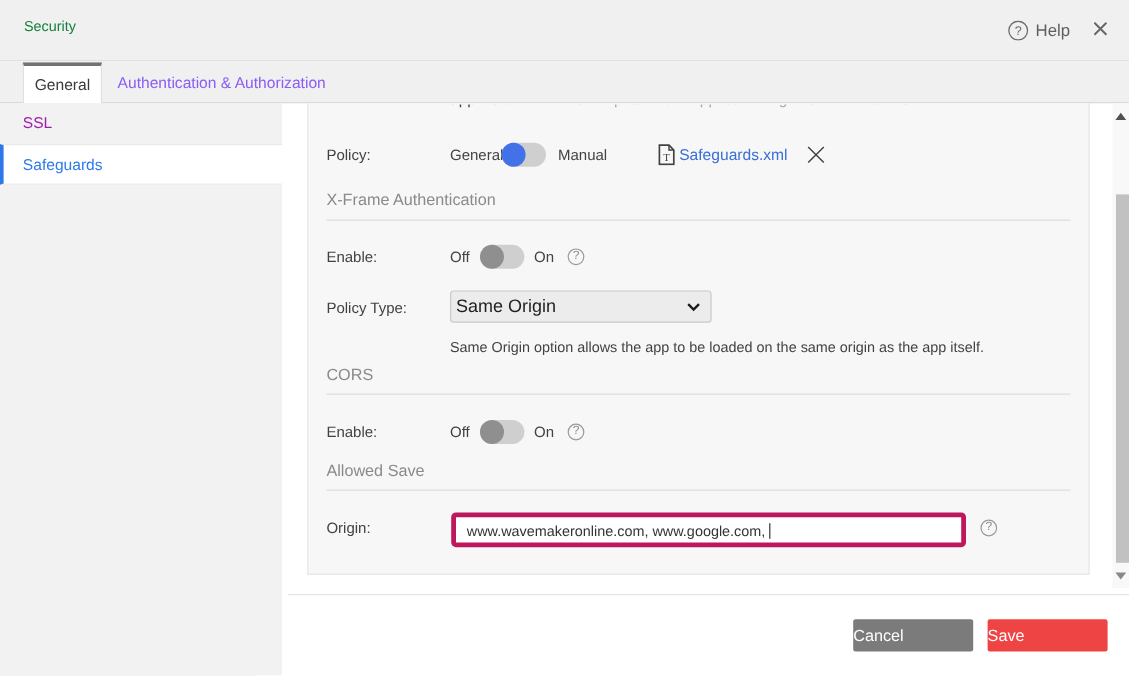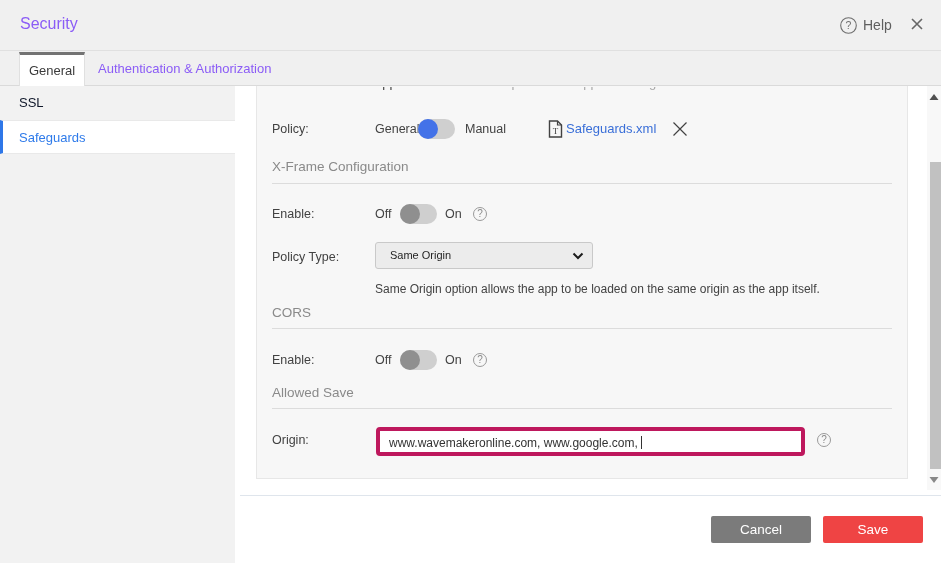--- a/index.html
+++ b/index.html
@@ -1,49 +1,49 @@
 <!DOCTYPE html>
 <html><head>
 <meta charset="utf-8">
 <style>
 *{margin:0;padding:0;box-sizing:border-box}
 html,body{width:941px;height:563px;overflow:hidden}
 body{font-family:"Liberation Sans",sans-serif;position:relative;background:#fff}
 .abs{position:absolute}
 
 .header{left:0;top:0;width:941px;height:51px;background:#f0f0f0;border-bottom:1px solid #e0e0e0}
-.title{left:20px;top:15px;font-size:16px;color:#8b5cf6}
+.title{left:20px;top:15px;font-size:12px;color:#15803d}
 .helpwrap{left:840px;top:17px;color:#5f5f5f;font-size:14px}
 
 .tabbar{left:0;top:51px;width:941px;height:35px;background:#f0f0f0;border-bottom:1px solid #dadada}
 .tab-active{left:19px;top:52px;width:66px;height:34px;background:#fff;border-top:3px solid #737373;border-left:1px solid #e0e0e0;border-right:1px solid #e0e0e0;color:#3a3a3a;font-size:13px;text-align:center;line-height:31px}
 .tab2{left:98px;top:61px;font-size:13px;color:#8b5cf6}
 
 .sidebar{left:0;top:86px;width:235px;height:477px;background:#f2f2f2}
-.sd-item{left:0;width:235px;height:34px;font-size:13px;line-height:34px;padding-left:19px;color:#0f172a}
+.sd-item{left:0;width:235px;height:34px;font-size:13px;line-height:34px;padding-left:19px;color:#a21caf}
 .sd-sel{background:#fff;border-left:3px solid #2e77e8;padding-left:16px;color:#2f7bea;border-top:1px solid #e9e9e9;border-bottom:1px solid #e9e9e9}
 
 .panel{left:256px;top:86px;width:652px;height:393px;background:#f7f7f7;border:1px solid #e7e7e7;border-top:none}
 .label{font-size:12.5px;color:#424242}
 .sechead{font-size:13.5px;color:#8a8a8a}
 .hr{height:1px;background:#dcdcdc}
 
 .toggle{width:37px;height:20px;border-radius:10px;background:#cfcfcf}
 .knob{position:absolute;left:0;top:0;width:20px;height:20px;border-radius:50%}
 .knob-blue{background:#4372e8}
 .knob-gray{background:#8f8f8f}
 
 .qc{width:14px;height:14px;border-radius:50%;border:1px solid #9a9a9a;color:#8a8a8a;font-size:10px;text-align:center;line-height:12px}
 
-.sel{left:375px;top:242px;width:218px;height:27px;background:#ececec;border:1px solid #c9c9c9;border-radius:3px;font-size:11px;color:#1f1f1f;line-height:25px;padding-left:14px}
+.sel{left:375px;top:242px;width:218px;height:27px;background:#ececec;border:1px solid #c9c9c9;border-radius:3px;font-size:15px;color:#1f1f1f;line-height:25px;padding-left:4px}
 
 .inp{left:376px;top:427px;width:429px;height:29px;background:#fff;border:4px solid #be185d;border-radius:4px;font-size:12px;color:#333;line-height:25px;padding-left:9px}
 
 .footline{left:240px;top:495px;width:701px;height:1px;background:#dfe5ec}
-.btn{top:516px;height:27px;border-radius:2px;color:#fff;font-size:13.5px;text-align:center;line-height:27px}
+.btn{top:516px;height:27px;border-radius:2px;color:#fff;font-size:13.5px;text-align:left;line-height:27px}
 .btn-cancel{left:711px;width:100px;background:#7b7b7b}
 .btn-save{left:823px;width:100px;background:#ef4444}
 
 .sbtrack{left:927px;top:86px;width:14px;height:404px;background:#f8f8f8}
 .sbthumb{left:930px;top:162px;width:11px;height:307px;background:#c1c1c1}
 </style>
 </head>
 <body>
 <div class="abs header"></div>
 <div class="abs title">Security</div>
@@ -80,21 +80,21 @@
 <svg class="abs" style="left:548px;top:120px" width="15" height="18" viewBox="0 0 15 18">
   <path d="M1.5 1 H9.5 L13.5 5 V17 H1.5 Z" fill="none" stroke="#424242" stroke-width="1.4"></path>
   <path d="M9.5 1 V5 H13.5" fill="none" stroke="#424242" stroke-width="1.2"></path>
   <text x="7.5" y="14" font-size="9" text-anchor="middle" fill="#424242" font-family="Liberation Serif">T</text>
 </svg>
 <div class="abs" style="left:566px;top:121px;font-size:13px;color:#3a6fd8">Safeguards.xml</div>
 <svg class="abs" style="left:672px;top:121px" width="16" height="16" viewBox="0 0 16 16">
   <path d="M1.5 1.5 L14.5 14.5 M14.5 1.5 L1.5 14.5" stroke="#424242" stroke-width="1.2"></path>
 </svg>
 
-<div class="abs sechead" style="left:272px;top:159px">X-Frame Configuration</div>
+<div class="abs sechead" style="left:272px;top:159px">X-Frame Authentication</div>
 <div class="abs hr" style="left:272px;top:183px;width:620px"></div>
 
 <div class="abs label" style="left:272px;top:207px">Enable:</div>
 <div class="abs label" style="left:375px;top:207px">Off</div>
 <div class="abs toggle" style="left:400px;top:204px">
     <div class="knob knob-gray"></div>
   </div>
 <div class="abs label" style="left:445px;top:207px">On</div>
 <div class="abs qc" style="left:473px;top:207px">?</div>
 

